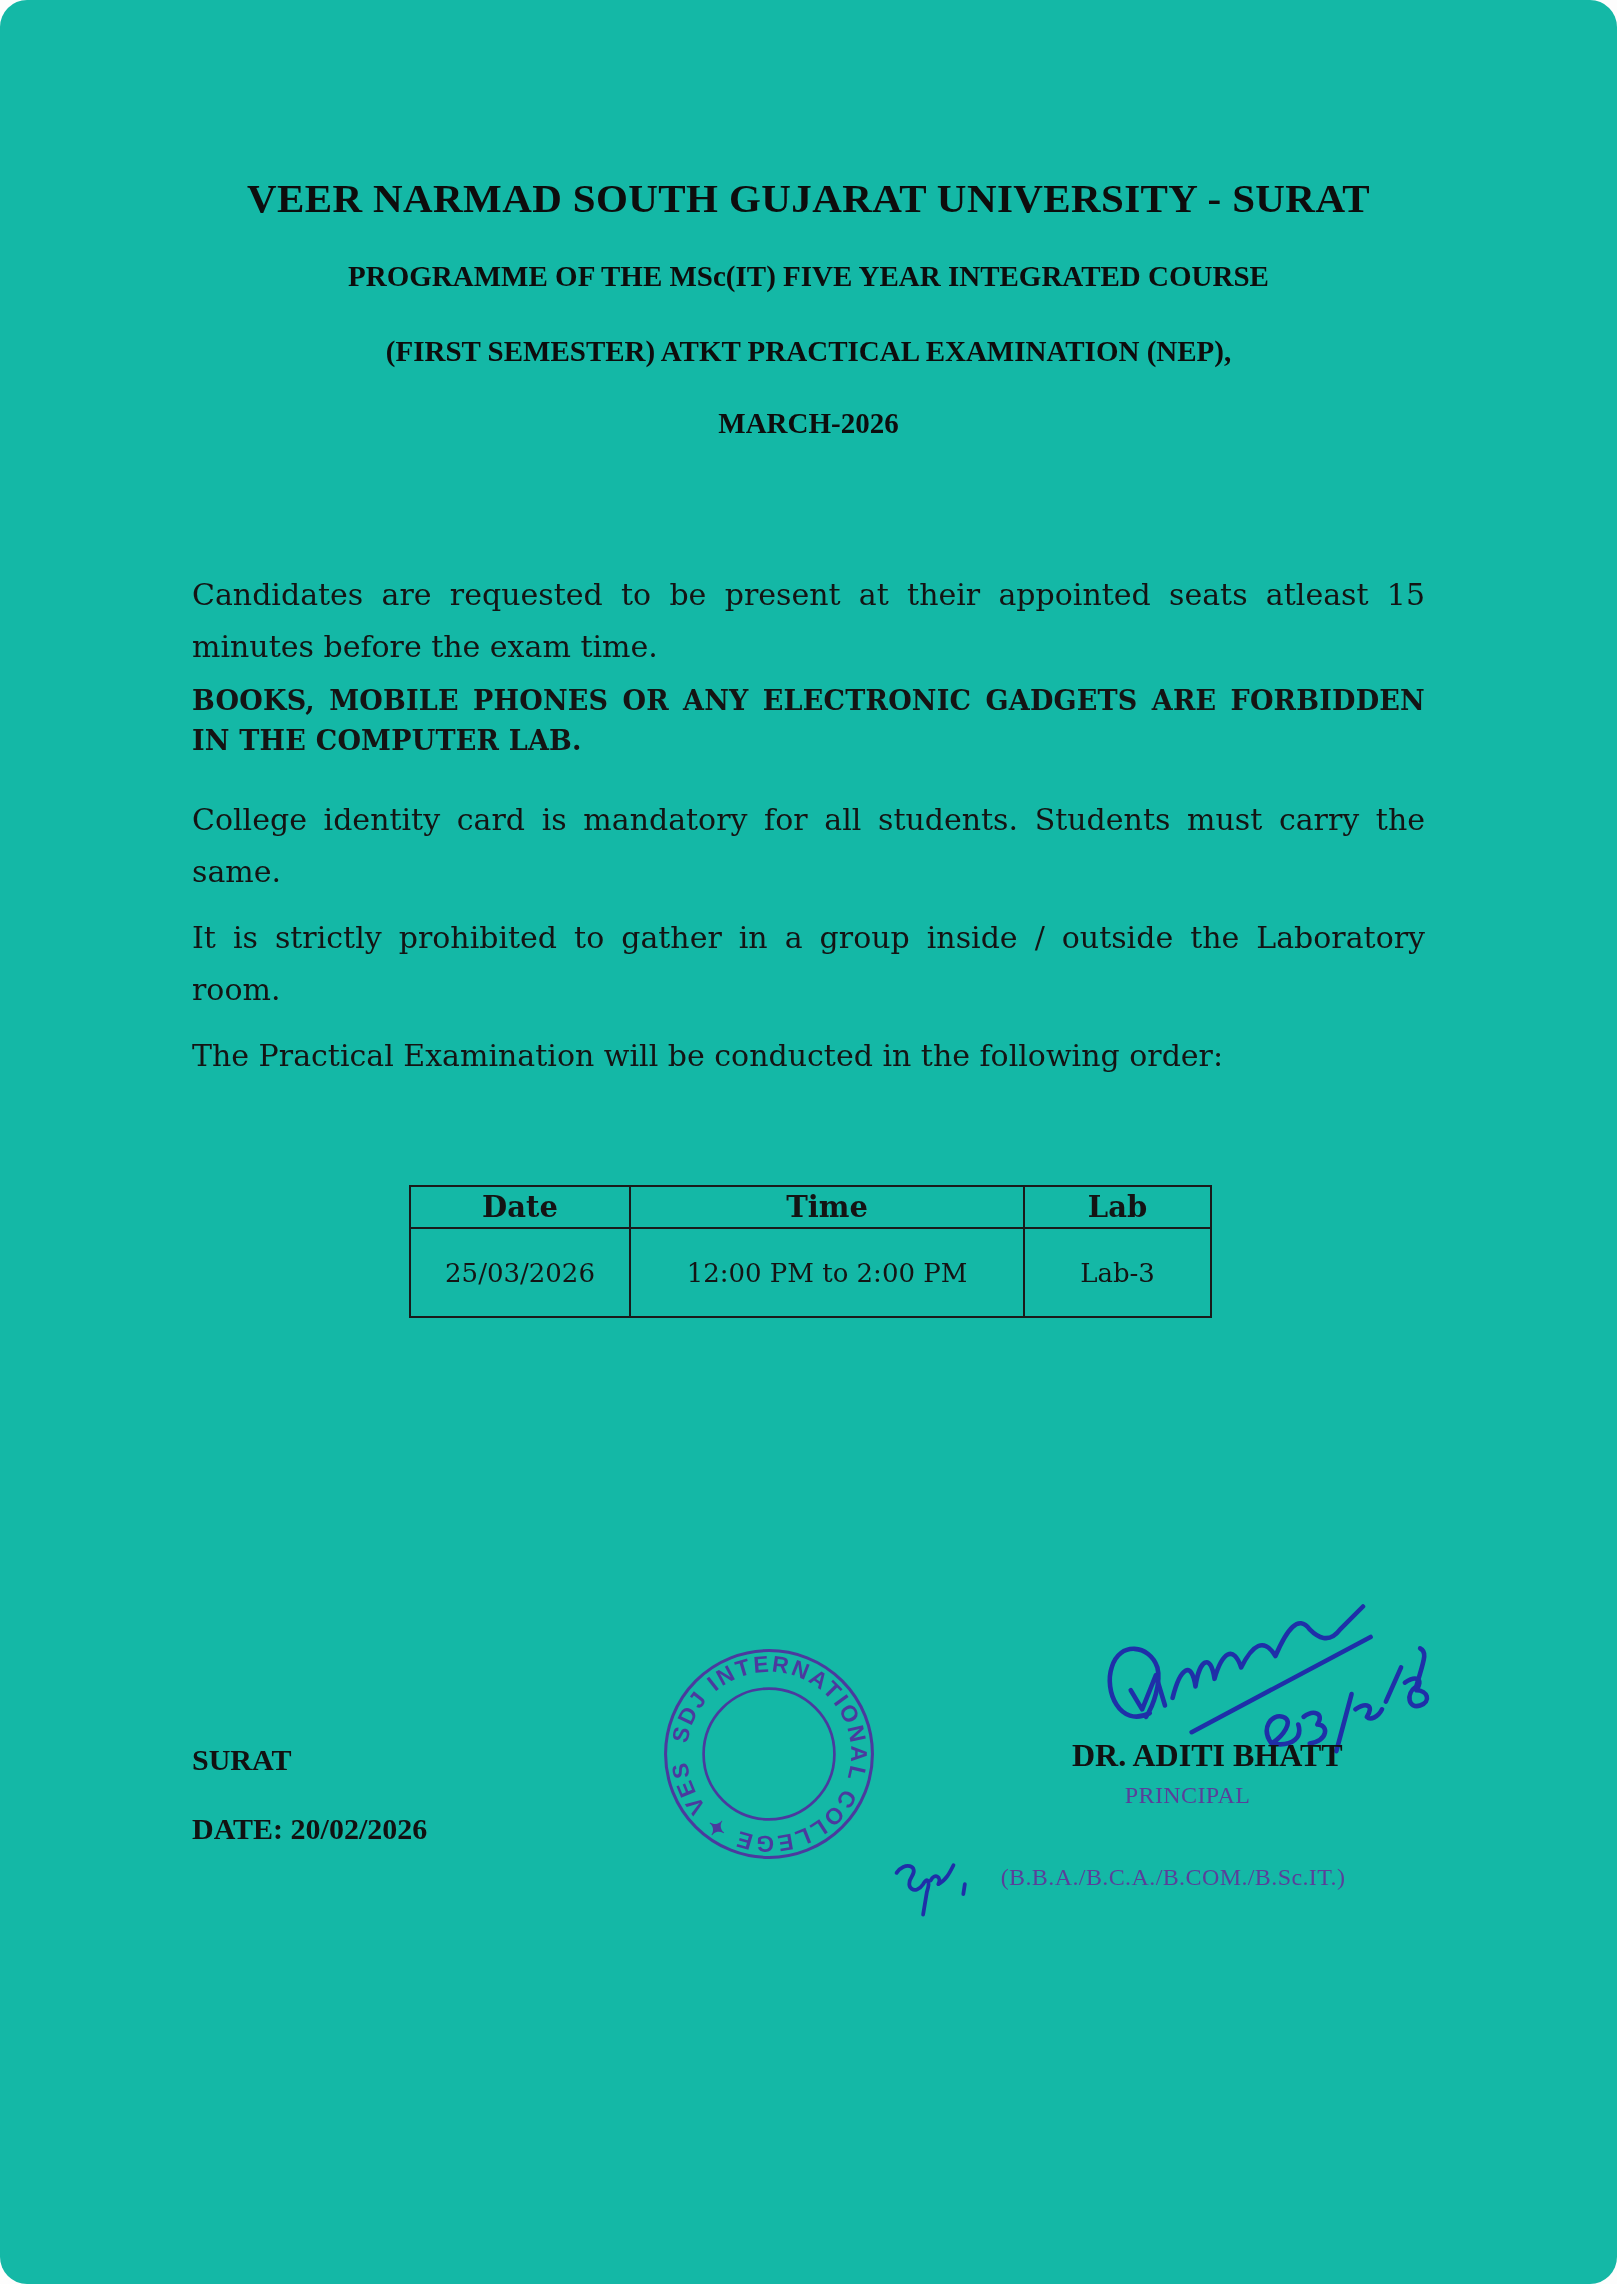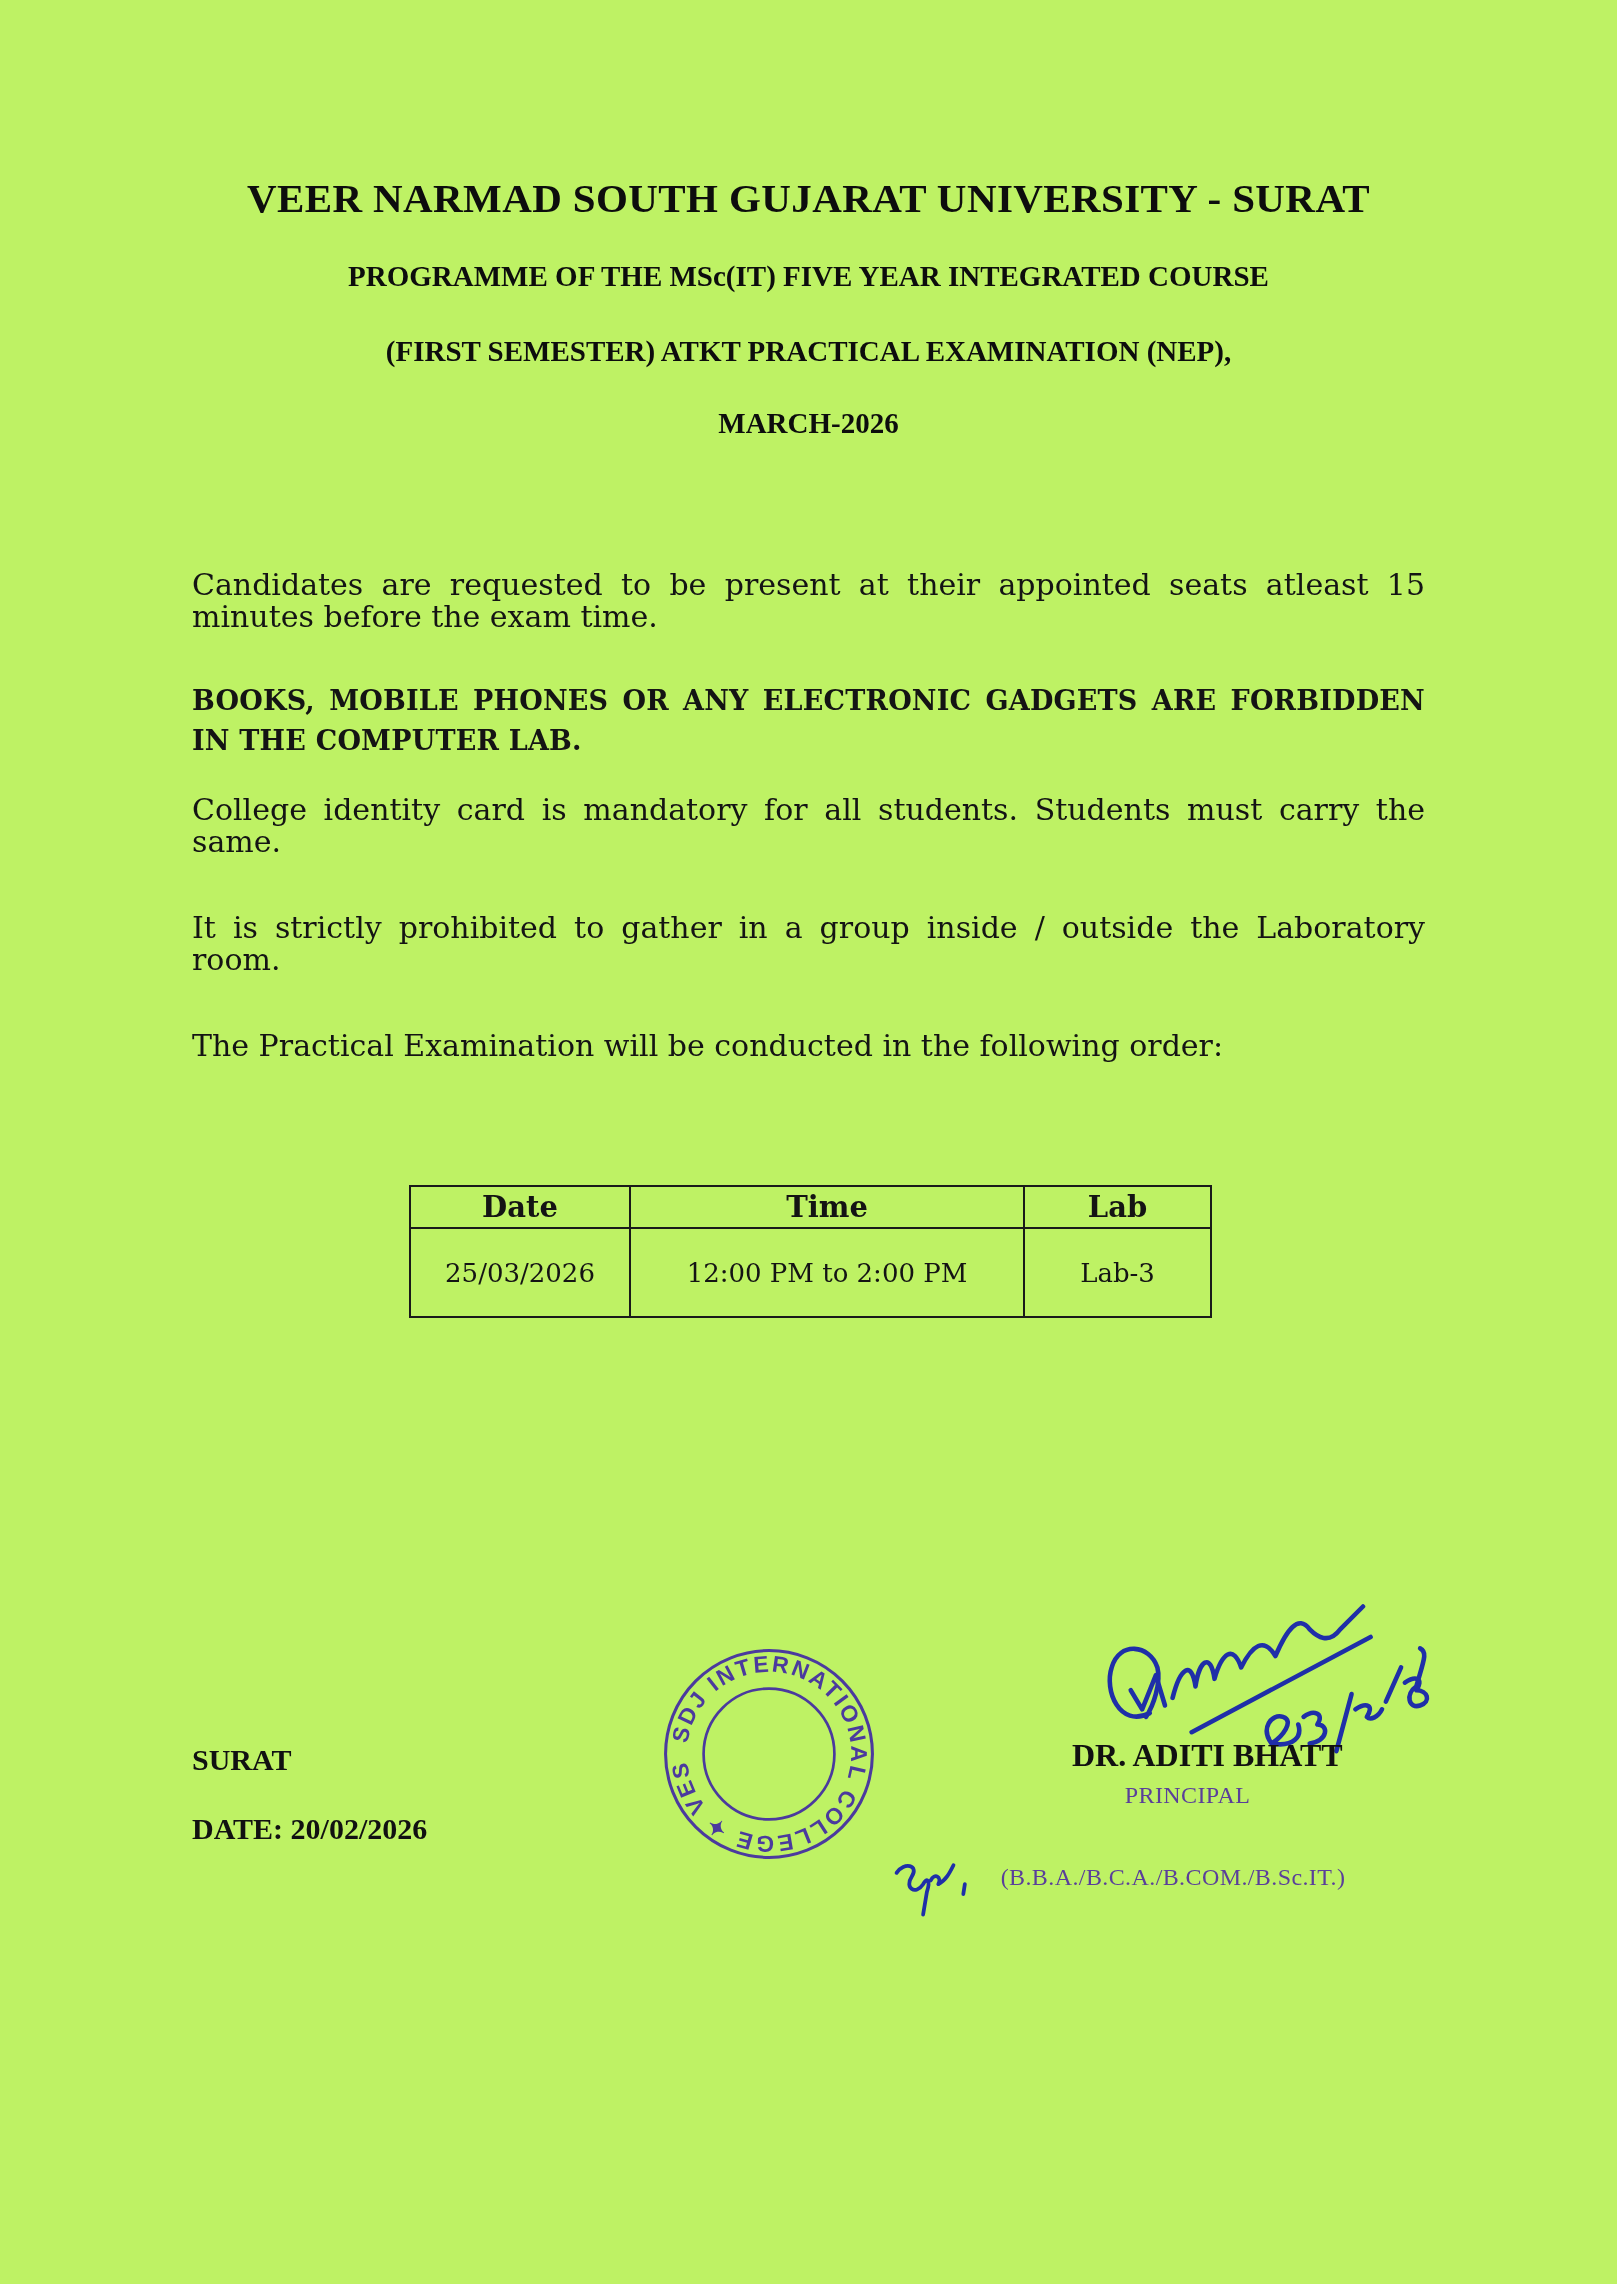--- a/index.html
+++ b/index.html
@@ -12,41 +12,42 @@
       height: 2284px;
       position: relative;
       overflow: hidden;
       font-family: "Liberation Serif", "DejaVu Serif", serif;
       color: #111;
     }
     .page {
       position: absolute;
       left: 0; top: 0;
       width: 1617px; height: 2284px;
-      background: #bef264;
+      background: #14b8a6;
+      border-radius: 27px;
     }
     .header {
       position: absolute;
       left: 0; width: 1617px;
       text-align: center;
       font-weight: bold;
       color: #0d0d0d;
     }
     .h-title { top: 174px; font-size: 41px; letter-spacing: 0.4px; }
     .h-line1 { top: 260px; font-size: 29px; }
     .h-line2 { top: 335px; font-size: 29px; }
     .h-line3 { top: 407px; font-size: 29px; }
 
     .body-text {
       position: absolute;
       left: 192px;
       width: 1233px;
       font-family: "DejaVu Serif", "Liberation Serif", serif;
       font-size: 30px;
-      line-height: 32px;
+      line-height: 52px;
       text-align: justify;
       color: #141414;
     }
     .p1 { top: 569px; }
     .p2 { top: 681px; font-weight: bold; font-size: 27px; line-height: 40px; letter-spacing: 0.2px; }
     .p3 { top: 794px; }
     .p4 { top: 912px; }
     .p5 { top: 1030px; }
 
     table.schedule {

